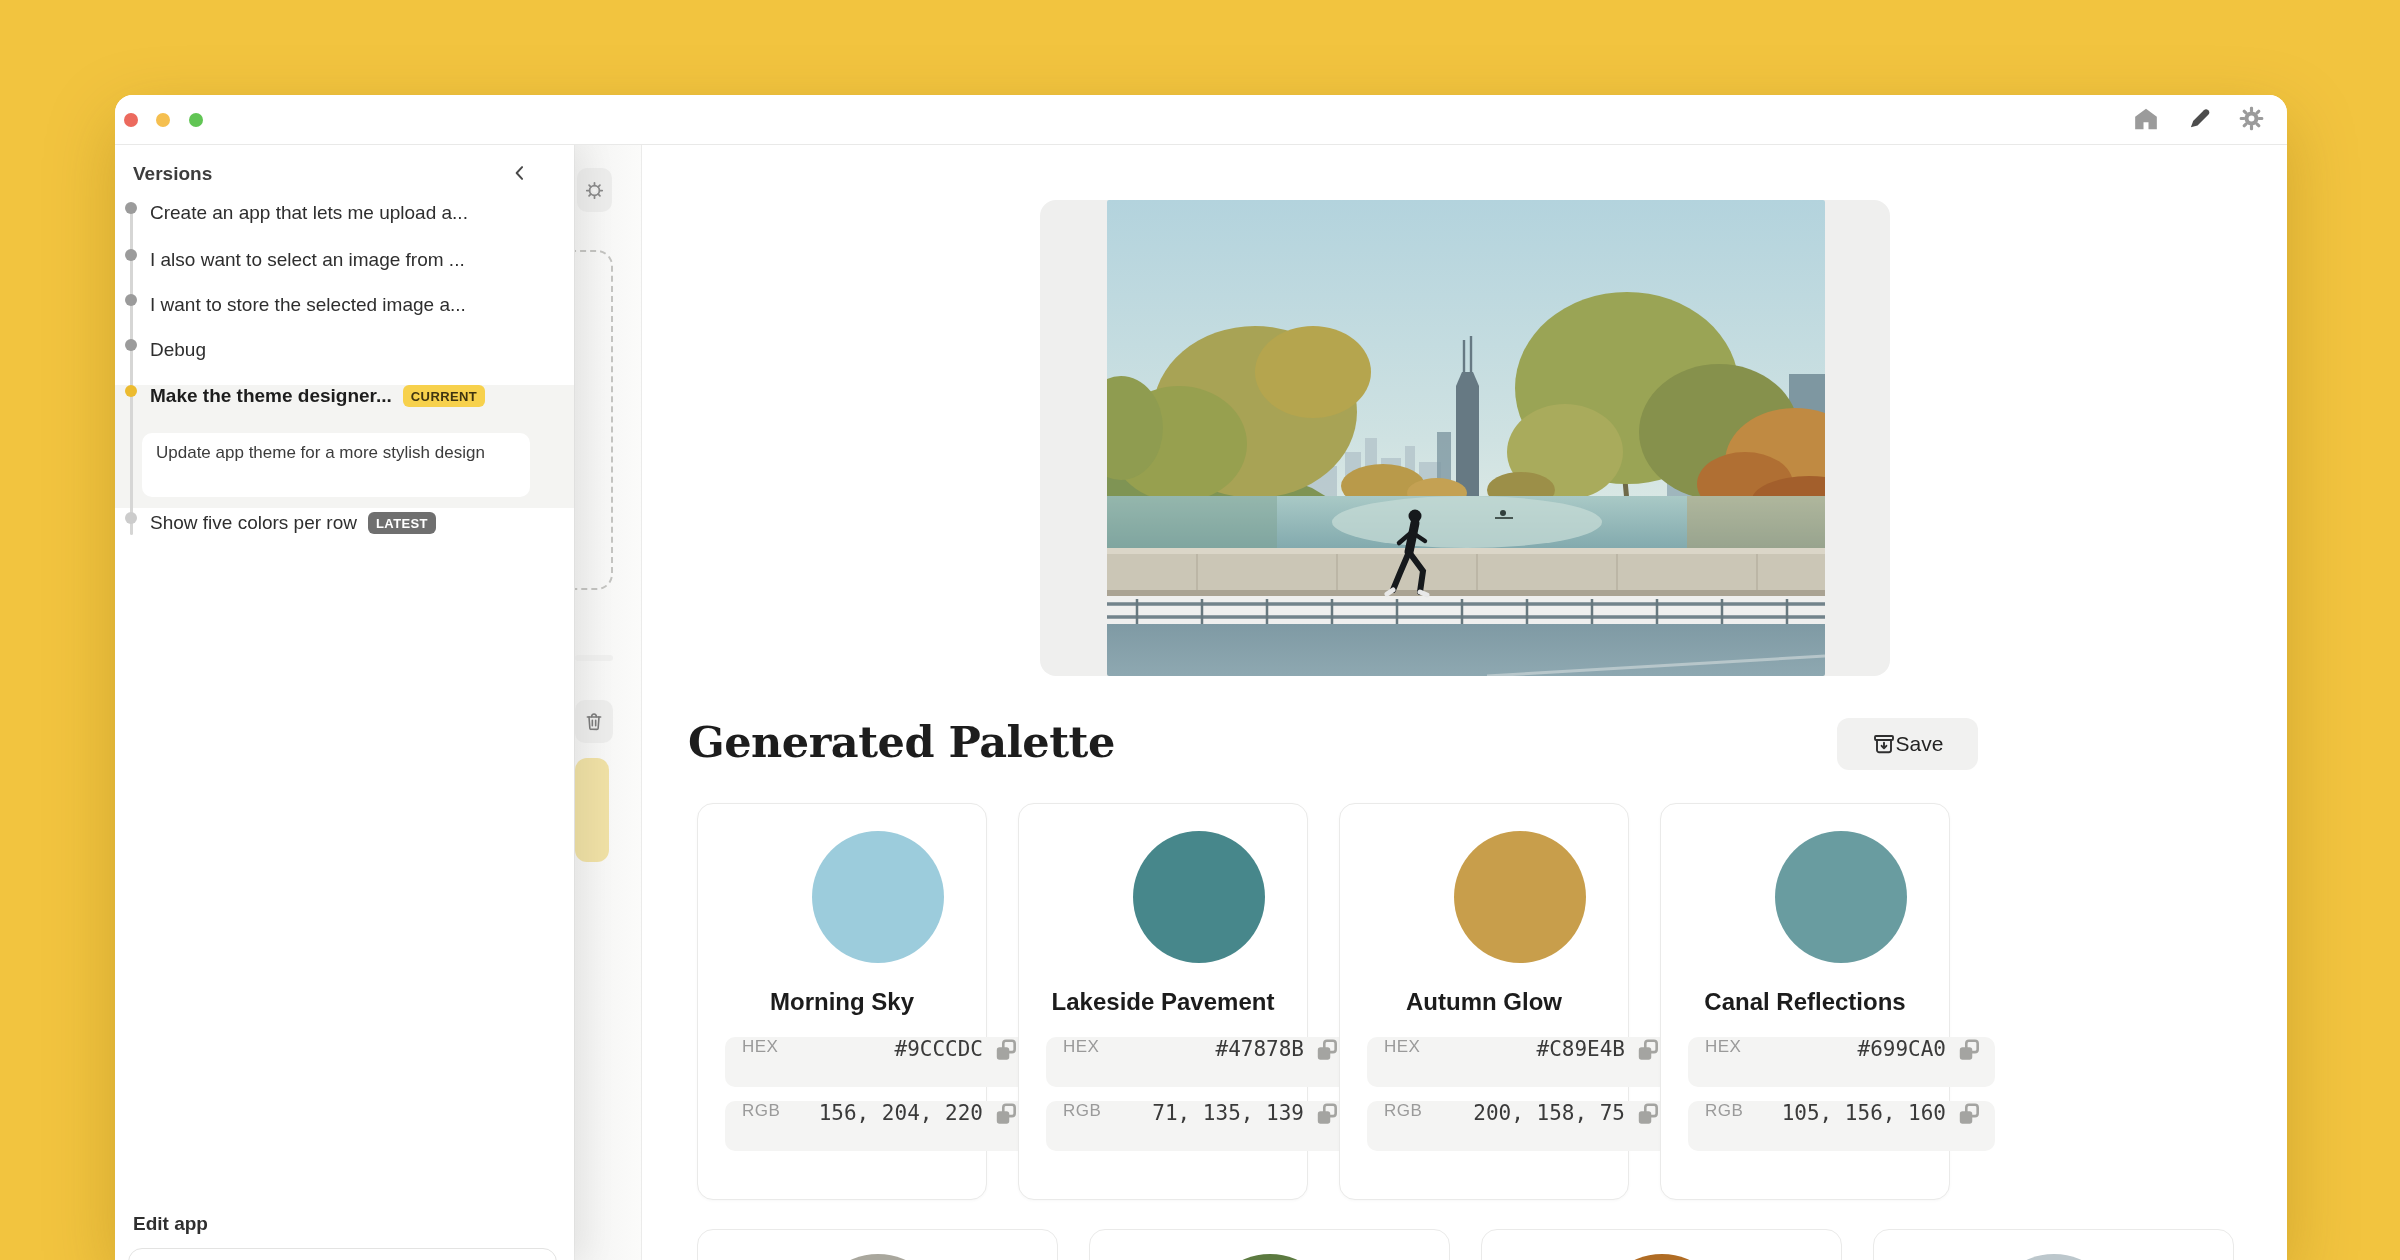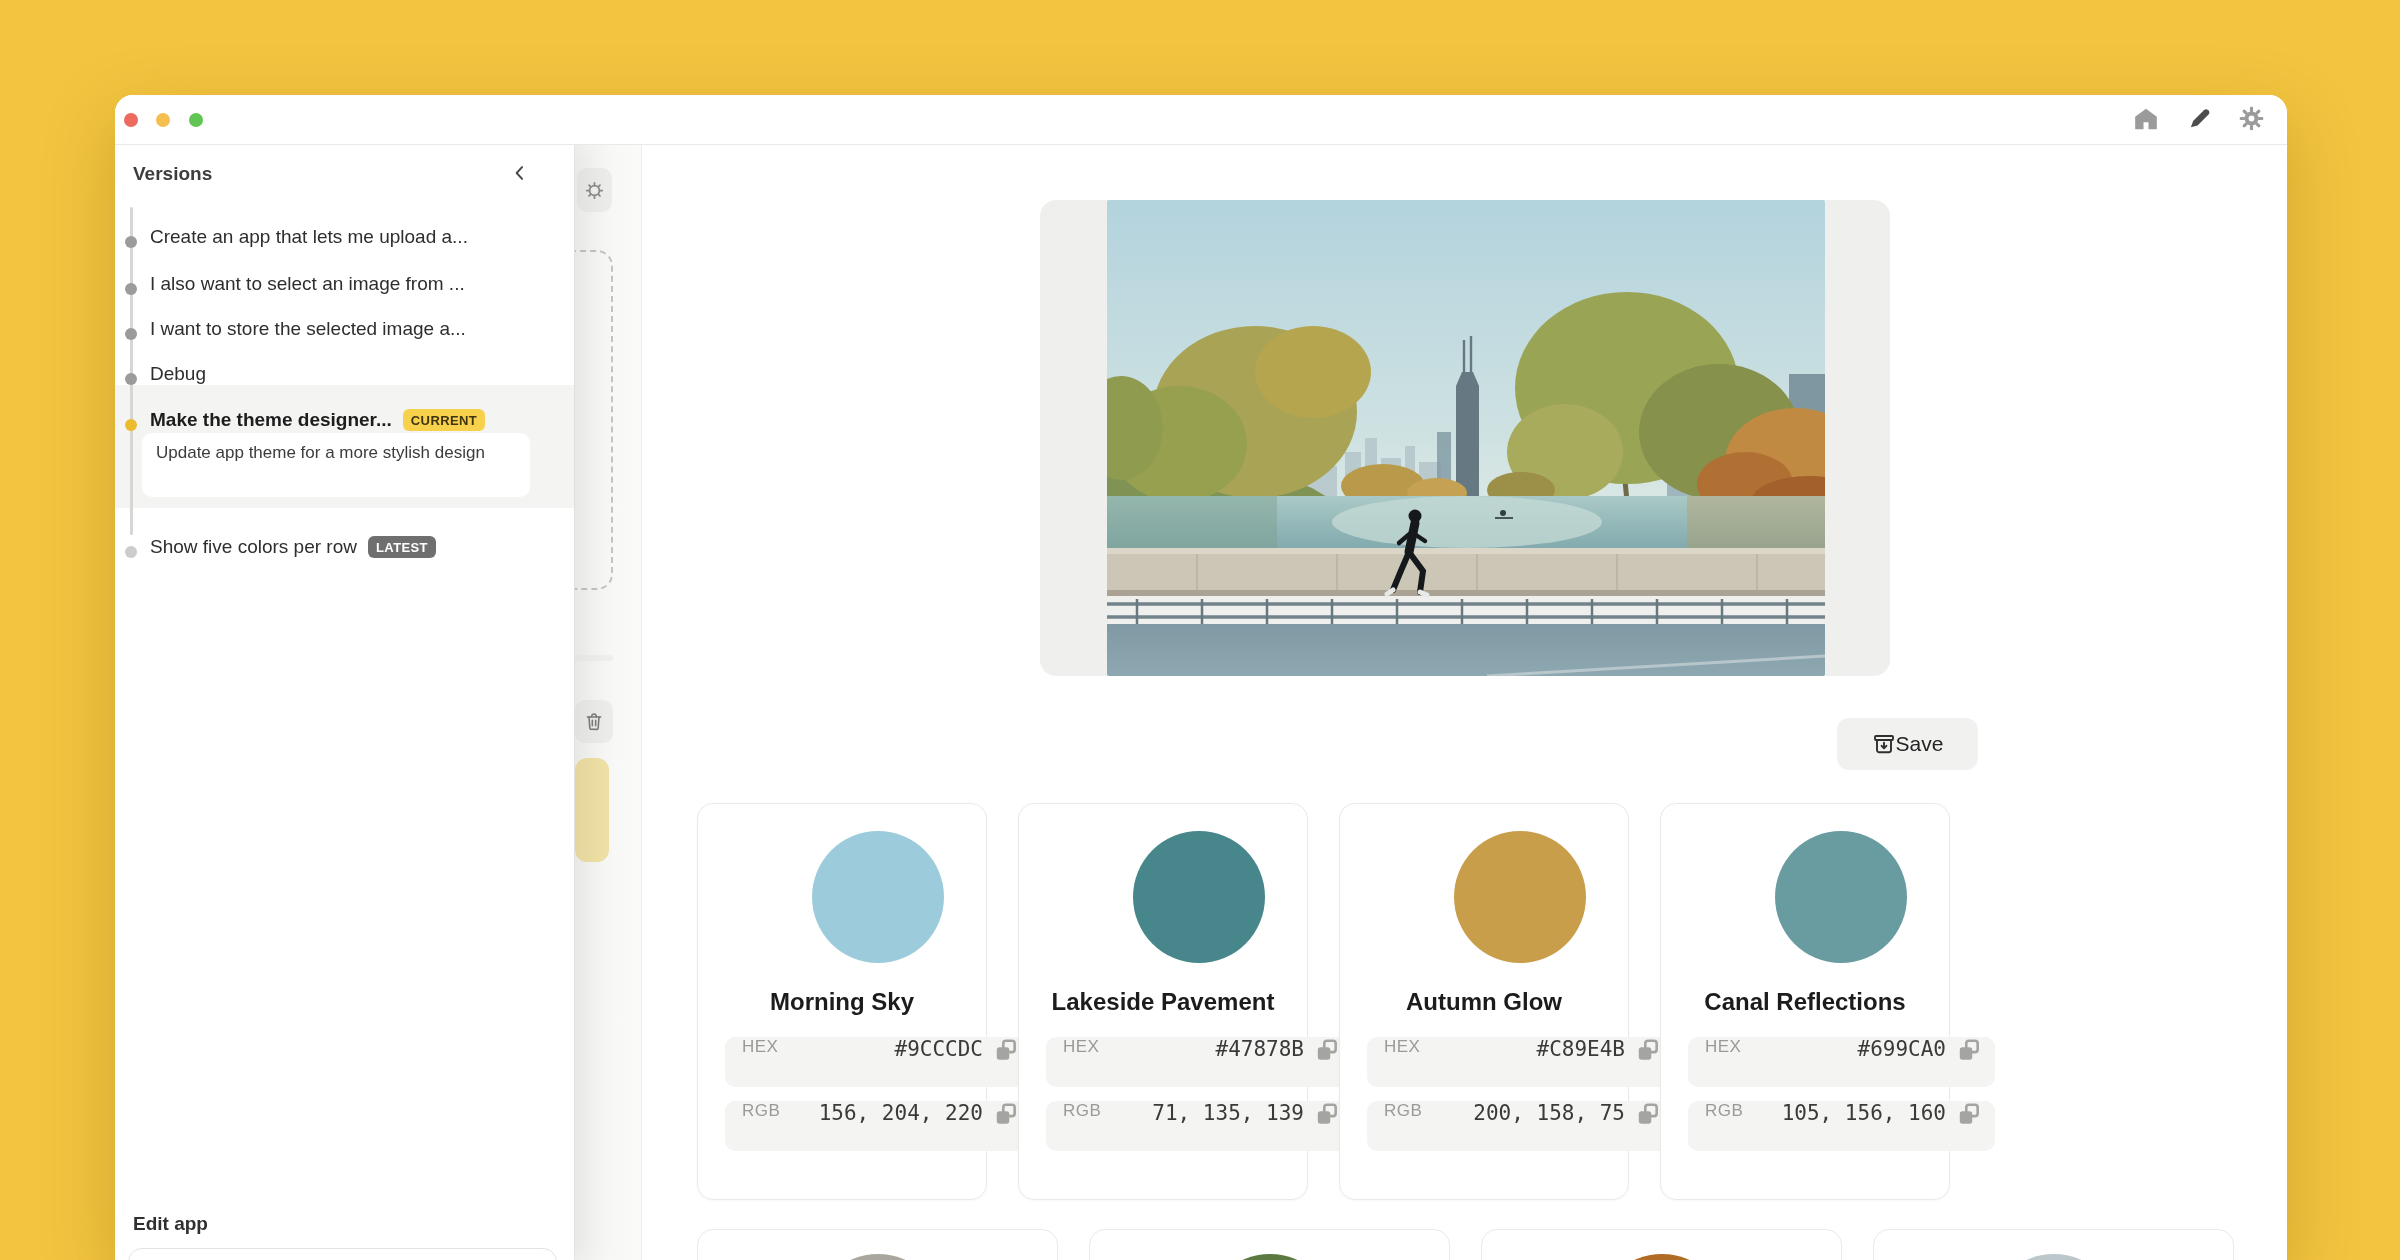--- a/index.html
+++ b/index.html
@@ -59,21 +59,21 @@
     font-size:21px; color:#3a3a3a; padding-right:10px; white-space:pre; }
   .copy-btn { width:26px; height:26px; cursor:pointer; flex:0 0 auto; }
 
   
   .vpanel { position:absolute; left:0; top:50px; width:459px; bottom:0; background:#fff; z-index:20;
     box-shadow:14px 0 30px rgba(0,0,0,.06), 1px 0 0 #ececeb; }
   .vp-header { position:absolute; left:18px; top:18px; font-size:19px; font-weight:bold; color:#3d3d3d; }
   .vp-collapse { position:absolute; left:393px; top:16px; width:24px; height:24px; cursor:pointer;
     display:flex; align-items:center; justify-content:center; }
   .timeline { position:absolute; left:14.5px; top:62px; width:3px; height:328px; background:#d6d6d5; border-radius:2px; }
-  .v-item { position:absolute; left:0; width:459px; height:46px; display:flex; align-items:flex-end; cursor:pointer; }
+  .v-item { position:absolute; left:0; width:459px; height:46px; display:flex; align-items:flex-start; cursor:pointer; }
   .v-dot { position:absolute; left:10px; width:12px; height:12px; border-radius:50%; }
   .v-label { margin-left:35px; font-size:19px; color:#2e2e2e; white-space:nowrap; }
   .v-item.current .v-label { font-weight:bold; color:#1d1d1d; }
   .v-badge { margin-left:11px; font-size:13px; font-weight:bold; padding:4px 8px 3px; border-radius:6px;
     letter-spacing:.4px; }
   .v-highlight { position:absolute; left:0; top:240px; width:459px; height:123px; background:#f4f4f2; z-index:-1; }
   .v-note { position:absolute; left:27px; top:288px; width:388px; height:64px; background:#fff; border-radius:10px;
     padding:9px 14px; font-size:17px; line-height:21px; color:#3c3c3c; }
   .vp-footer-label { position:absolute; left:18px; top:1068px; font-size:19px; font-weight:bold; color:#2f2f2f; }
   .vp-input { position:absolute; left:13px; top:1103px; width:429px; height:80px; background:#fff;
@@ -260,20 +260,21 @@
           <path d="M306 331 L292 343" stroke-width="4.5"></path>
           <path d="M306 333 L318 341" stroke-width="4.5"></path>
           <path d="M302 352 L316 371 L313 392" stroke-width="6"></path>
           <path d="M302 352 L293 373 L286 390" stroke-width="6"></path>
           <path d="M313 392 L320 395" stroke-width="5" stroke="#e8e8e8"></path>
           <path d="M286 390 L280 394" stroke-width="5" stroke="#e8e8e8"></path>
         </g>
       </svg>
     </div>
 
+    <div class="heading">Generated Palette</div>
 
     <button class="action-btn" id="save-btn">
       <svg width="24" height="24" viewBox="0 0 24 24">
         <g stroke="#2f2f2f" stroke-width="1.9" fill="none" stroke-linecap="round" stroke-linejoin="round">
           <rect x="3" y="4" width="18" height="4" rx="1"></rect>
           <path d="M5 8 V18 a2.2 2.2 0 0 0 2.2 2.2 h9.6 A2.2 2.2 0 0 0 19 18 V8"></path>
           <path d="M12 10.8 V16 M9.6 13.8 L12 16.3 L14.4 13.8"></path>
         </g>
       </svg>
       <span>Save</span>

